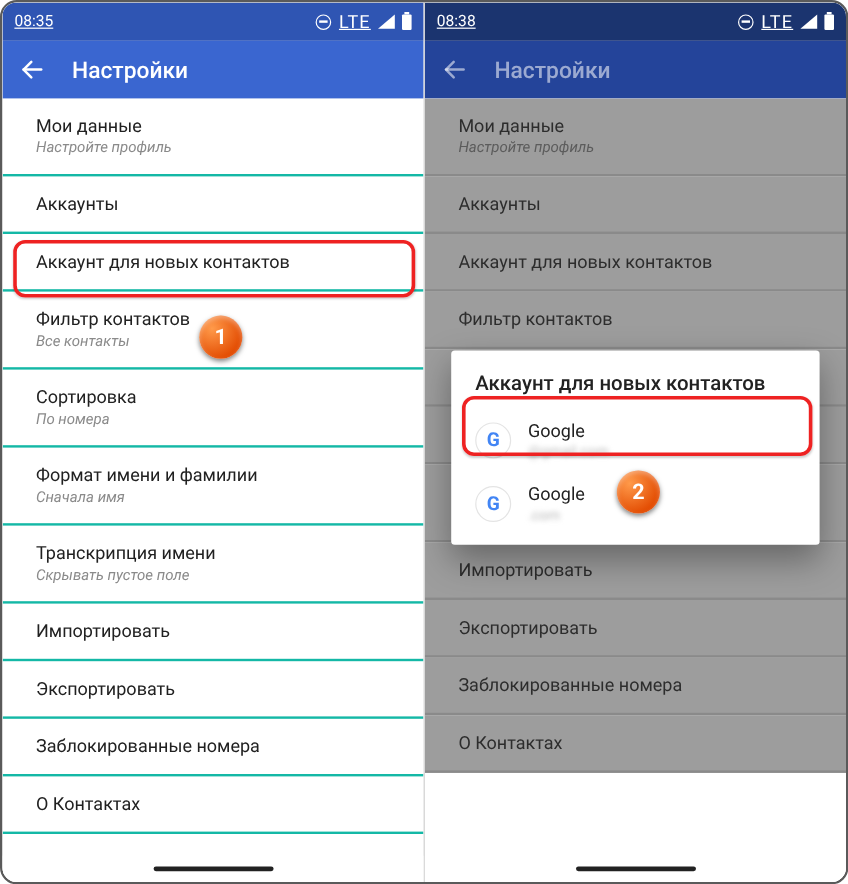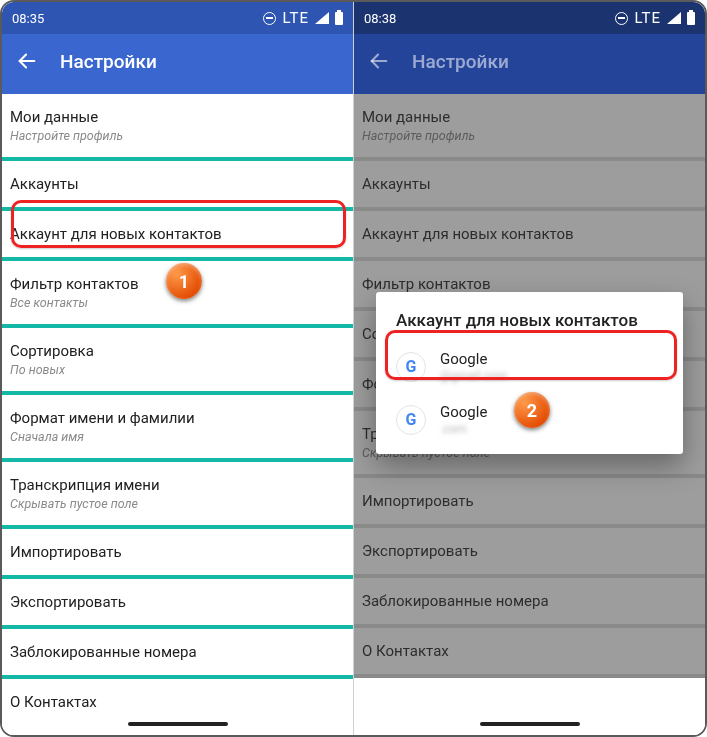--- a/index.html
+++ b/index.html
@@ -2,37 +2,37 @@
 <html><head>
 <meta charset="utf-8">
 <style>
   * { margin:0; padding:0; box-sizing:border-box; font-family: Roboto, Arial, sans-serif; }
   body { background:#fff; }
   .frame { width:707px; height:737px; position:relative; border:2px solid #5a5a5a; border-radius:14px; overflow:hidden; background:#fff; }
   .phones { display:flex; gap:1px; height:100%; background:#d0d0d0; }
   .phone { flex:1; background:#fff; display:flex; flex-direction:column; position:relative; overflow:hidden; }
 
   
-  .status { height:28px; background:#2f55b3; color:#fff; display:flex; align-items:center; justify-content:space-between; padding:16px 10px; font-size:13px; }
+  .status { height:28px; background:#2f55b3; color:#fff; display:flex; align-items:center; justify-content:space-between; padding:16px 10px; font-size:13px;text-decoration:underline; }
   .status .right { display:flex; align-items:center; gap:6px; font-size:15px; letter-spacing:1px; }
   .status .sig { display:inline-block; position:relative; width:14px; height:12px; }
   .status .sig::before { content:""; position:absolute; bottom:0; left:0; width:0; height:0; border-style:solid; border-width:0 0 12px 14px; border-color:transparent transparent #fff transparent; }
   .status .batt { display:inline-block; width:8px; height:13px; background:#fff; border-radius:1px; position:relative; }
   .status .batt::before { content:""; position:absolute; top:-2px; left:2px; width:4px; height:2px; background:#fff; }
   .status .circ { width:13px; height:13px; border:1.5px solid #fff; border-radius:50%; display:inline-flex; align-items:center; justify-content:center; }
   .status .circ::after { content:""; width:7px; height:1.5px; background:#fff; }
 
   
-  .appbar { height:60px; background:#3a66d0; color:#fff; display:flex; padding:16px 14px; gap:22px; }
+  .appbar { height:48px; background:#3a66d0; color:#fff; display:flex; align-items:center; padding:0 14px; gap:22px; }
   .appbar .back { width:22px; height:22px; display:flex; align-items:center; justify-content:center; }
   .appbar .title { font-size:19px; font-weight:500; }
 
   
   .list { flex:1; overflow:hidden; }
-  .row { padding:14px 8px; border-bottom:4px solid #14b8a6; }
+  .row { padding:14px 28px; border-bottom:2px solid #14b8a6; }
   .row .primary { font-size:15px; color:#212121; }
   .row .secondary { font-size:12.5px; color:#8a8a8a; margin-top:2px;font-style:italic; }
 
   
   .phone.dim .status { background:#1b346f;justify-content:space-between; }
   .phone.dim .appbar { background:#24449a; color:rgba(255,255,255,.55); }
   .phone.dim .appbar svg { stroke:rgba(255,255,255,.55)!important; }
   .phone.dim .list .row { background:#9d9d9d; border-bottom-color:#8a8a8a; }
   .phone.dim .list .row .primary { color:#2d2d2d; }
   .phone.dim .list .row .secondary { color:#5c5c5c; }
@@ -98,21 +98,21 @@
           </div>
         <div class="row">
             <div class="primary">Аккаунт для новых контактов</div>
           </div>
         <div class="row">
             <div class="primary">Фильтр контактов</div>
             <div class="secondary">Все контакты</div>
           </div>
         <div class="row">
             <div class="primary">Сортировка</div>
-            <div class="secondary">По новых</div>
+            <div class="secondary">По номера</div>
           </div>
         <div class="row">
             <div class="primary">Формат имени и фамилии</div>
             <div class="secondary">Сначала имя</div>
           </div>
         <div class="row">
             <div class="primary">Транскрипция имени</div>
             <div class="secondary">Скрывать пустое поле</div>
           </div>
         <div class="row">

